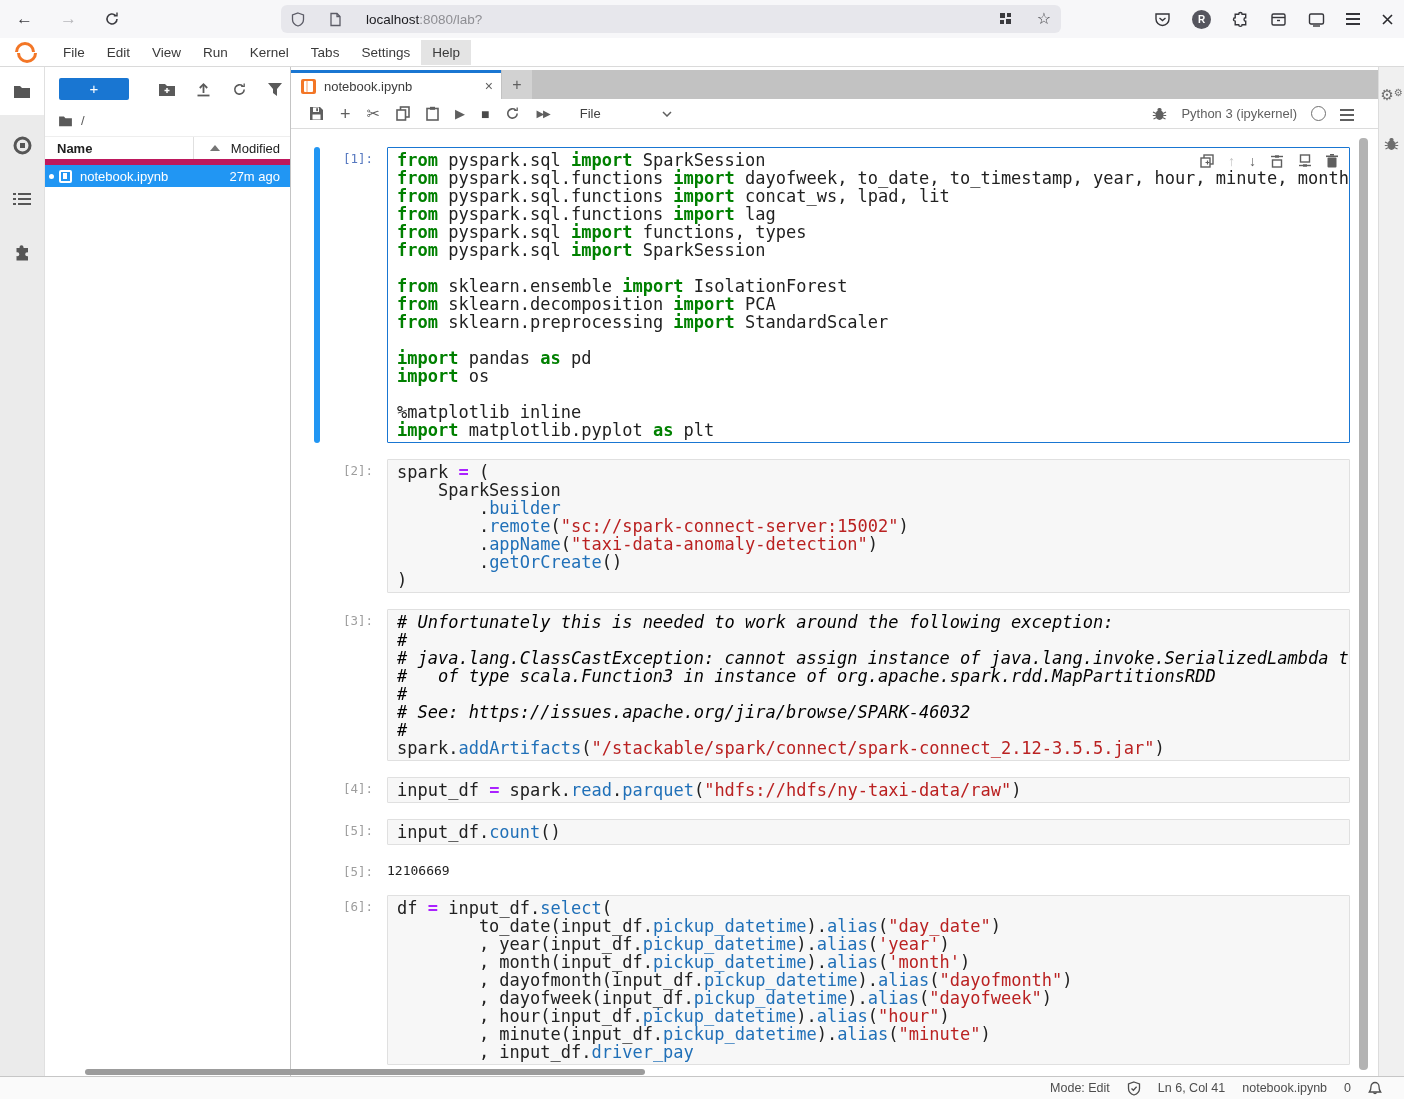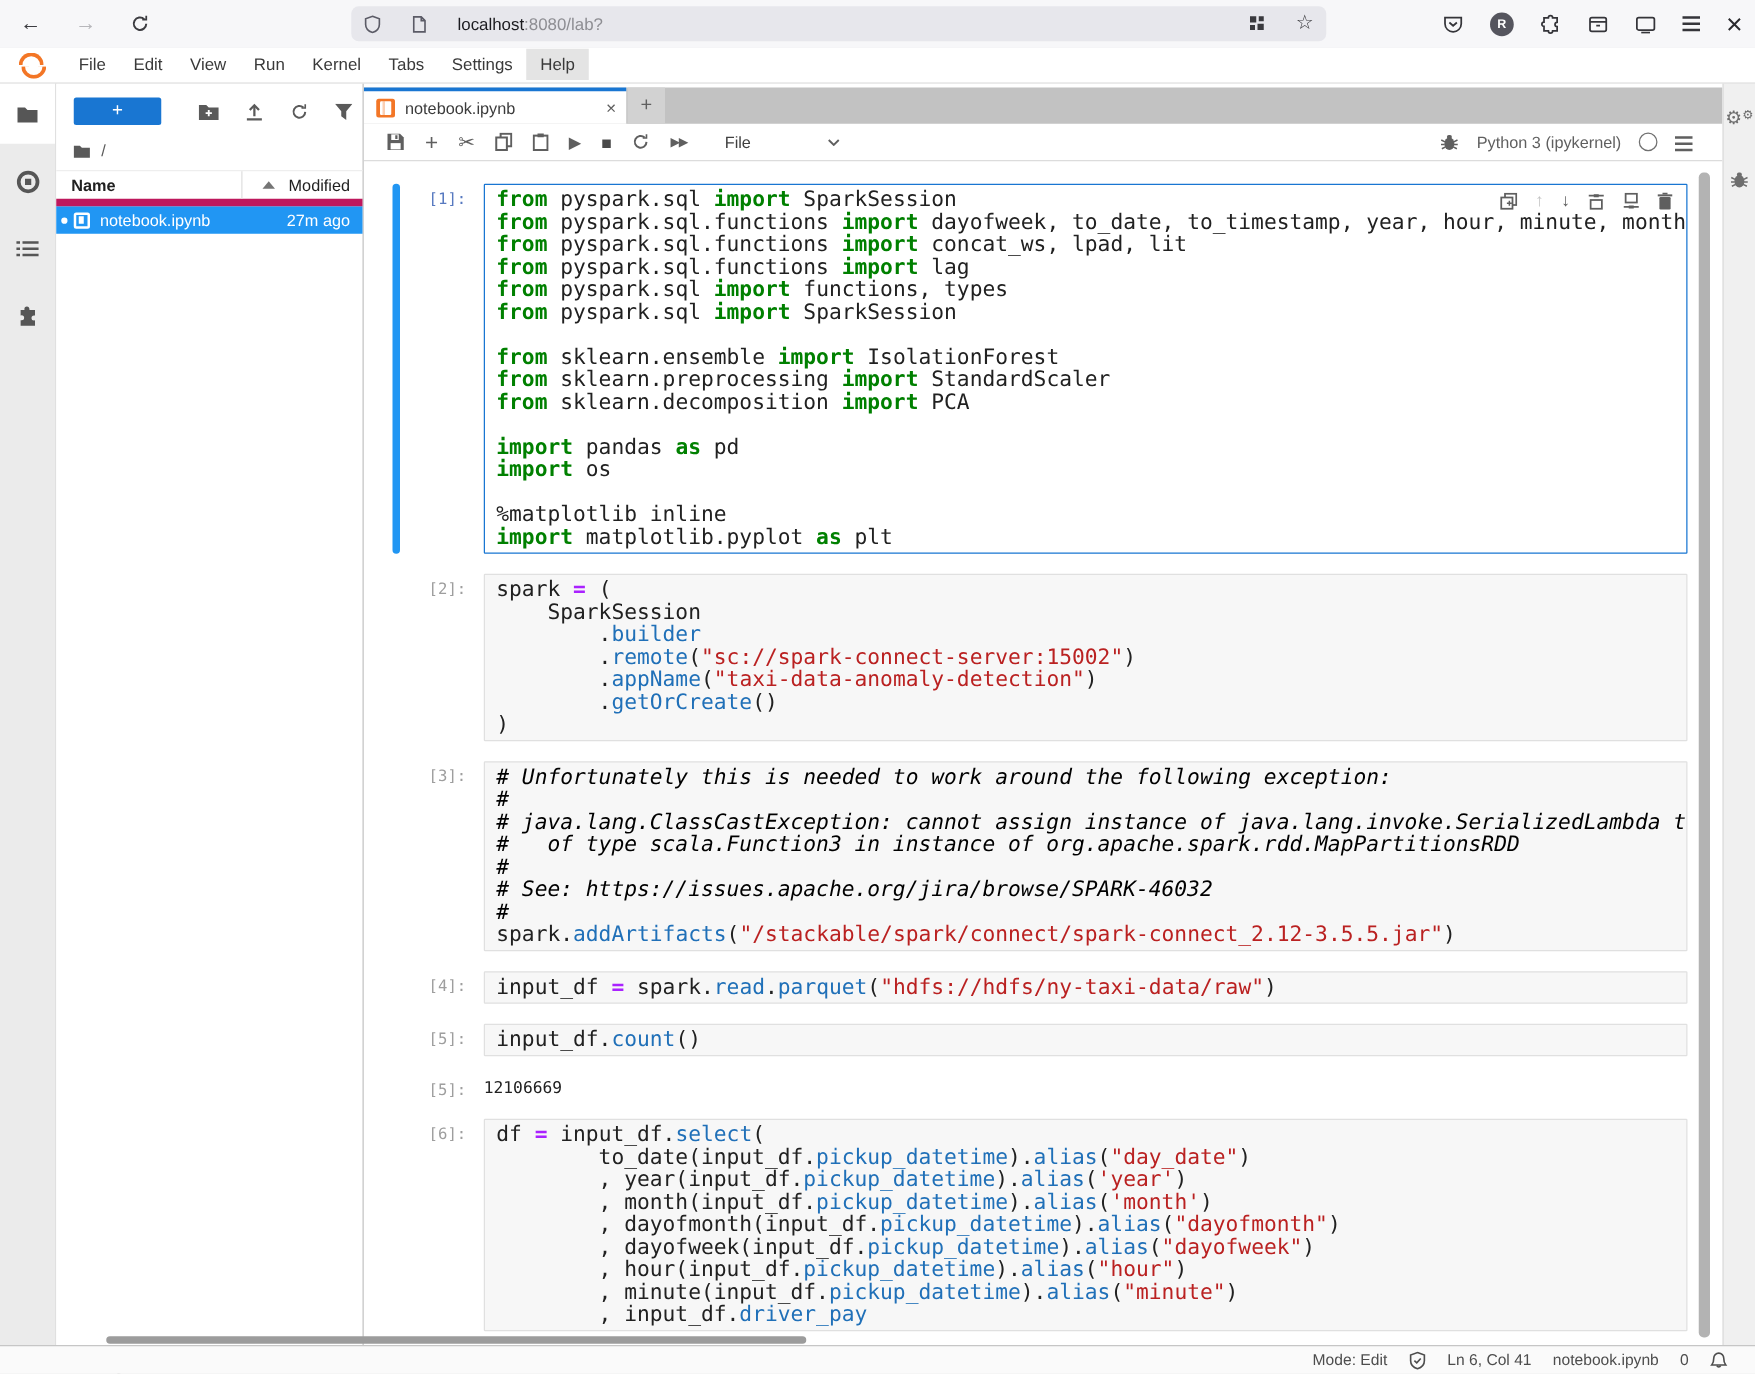--- a/index.html
+++ b/index.html
@@ -370,22 +370,22 @@
               <div class="prompt">[1]:</div>
               <div class="cell-box">
                 <div class="line"><span class="tok-k">from</span> pyspark.sql <span class="tok-k">import</span> SparkSession</div>
                 <div class="line"><span class="tok-k">from</span> pyspark.sql.functions <span class="tok-k">import</span> dayofweek, to_date, to_timestamp, year, hour, minute, month, when, dayofmonth, dayofweek</div>
                 <div class="line"><span class="tok-k">from</span> pyspark.sql.functions <span class="tok-k">import</span> concat_ws, lpad, lit</div>
                 <div class="line"><span class="tok-k">from</span> pyspark.sql.functions <span class="tok-k">import</span> lag</div>
                 <div class="line"><span class="tok-k">from</span> pyspark.sql <span class="tok-k">import</span> functions, types</div>
                 <div class="line"><span class="tok-k">from</span> pyspark.sql <span class="tok-k">import</span> SparkSession</div>
                 <div class="line">&nbsp;</div>
                 <div class="line"><span class="tok-k">from</span> sklearn.ensemble <span class="tok-k">import</span> IsolationForest</div>
+                <div class="line"><span class="tok-k">from</span> sklearn.decomposition <span class="tok-k">import</span> PCA</div>
                 <div class="line"><span class="tok-k">from</span> sklearn.preprocessing <span class="tok-k">import</span> StandardScaler</div>
-                <div class="line"><span class="tok-k">from</span> sklearn.decomposition <span class="tok-k">import</span> PCA</div>
                 <div class="line">&nbsp;</div>
                 <div class="line"><span class="tok-k">import</span> pandas <span class="tok-k">as</span> pd</div>
                 <div class="line"><span class="tok-k">import</span> os</div>
                 <div class="line">&nbsp;</div>
                 <div class="line">%matplotlib inline</div>
                 <div class="line"><span class="tok-k">import</span> matplotlib.pyplot <span class="tok-k">as</span> plt</div>
               </div>
               <div class="cell-actions">
                 <span>
                   <svg width="14" height="14" viewBox="0 0 14 14" fill="none" stroke="currentColor" stroke-width="1.4">

